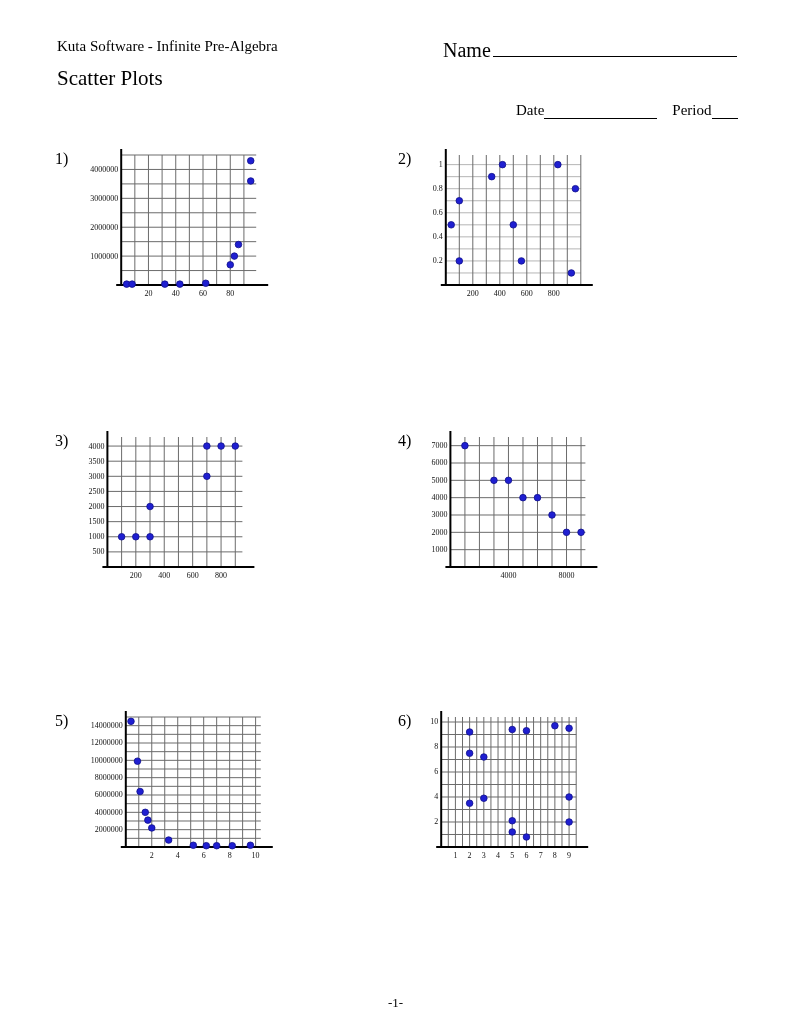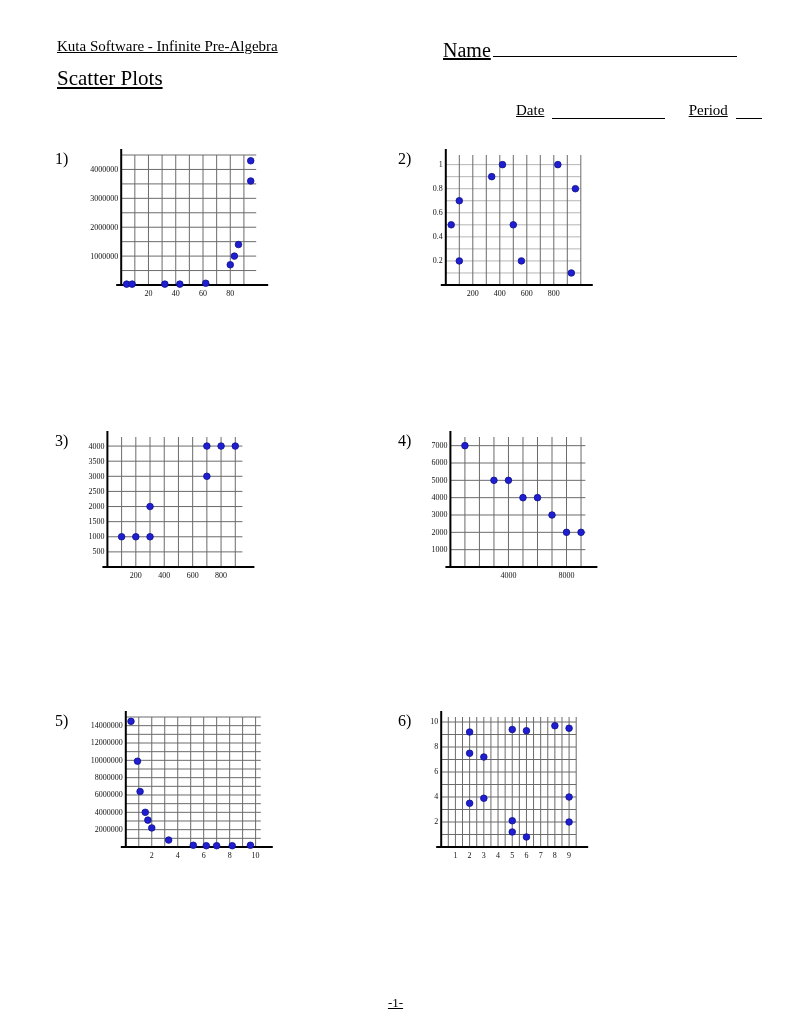--- a/index.html
+++ b/index.html
@@ -1,26 +1,26 @@
 <!DOCTYPE html>
 <html><head>
 <meta charset="utf-8">
 <style>
   html,body{margin:0;padding:0;}
   body{
     width:791px;height:1024px;position:relative;background:#ffffff;
     font-family:"Liberation Serif","DejaVu Serif",serif;color:#000;
     overflow:hidden;
   }
-  .abs{position:absolute;text-decoration:underline;}
+  .abs{position:absolute;}
   .brand{left:57px;top:38px;font-size:15px;}
   .name-row{left:443px;top:39px;width:294px;display:flex;align-items:flex-start;font-size:20px;}
   .fill-line{flex:1;border-bottom:1px solid #000;height:17px;margin-left:2px;}
   .title{left:57px;top:66px;font-size:21px;}
-  .date-row{left:516px;top:78px;width:246px;display:flex;align-items:flex-end;font-size:15px;justify-content:space-between;}
+  .date-row{left:516px;top:78px;width:246px;display:flex;align-items:flex-end;font-size:15px;}
   .date-line{width:113px;border-bottom:1px solid #000;height:17px;}
   .period-label{margin-left:15px;margin-top:24px;}
   .period-line{width:26px;border-bottom:1px solid #000;height:17px;}
   .instructions{left:57px;top:104px;width:660px;font-weight:bold;font-size:13.5px;line-height:1.38;}
   .cell{position:absolute;display:flex;align-items:flex-start;}
   .qnum{font-size:16px;width:26px;padding-top:2px;flex:none;}
   .cell-1{left:55px;top:148px;}
   .cell-2{left:398px;top:148px;}
   .cell-3{left:55px;top:430px;}
   .cell-4{left:398px;top:430px;}

